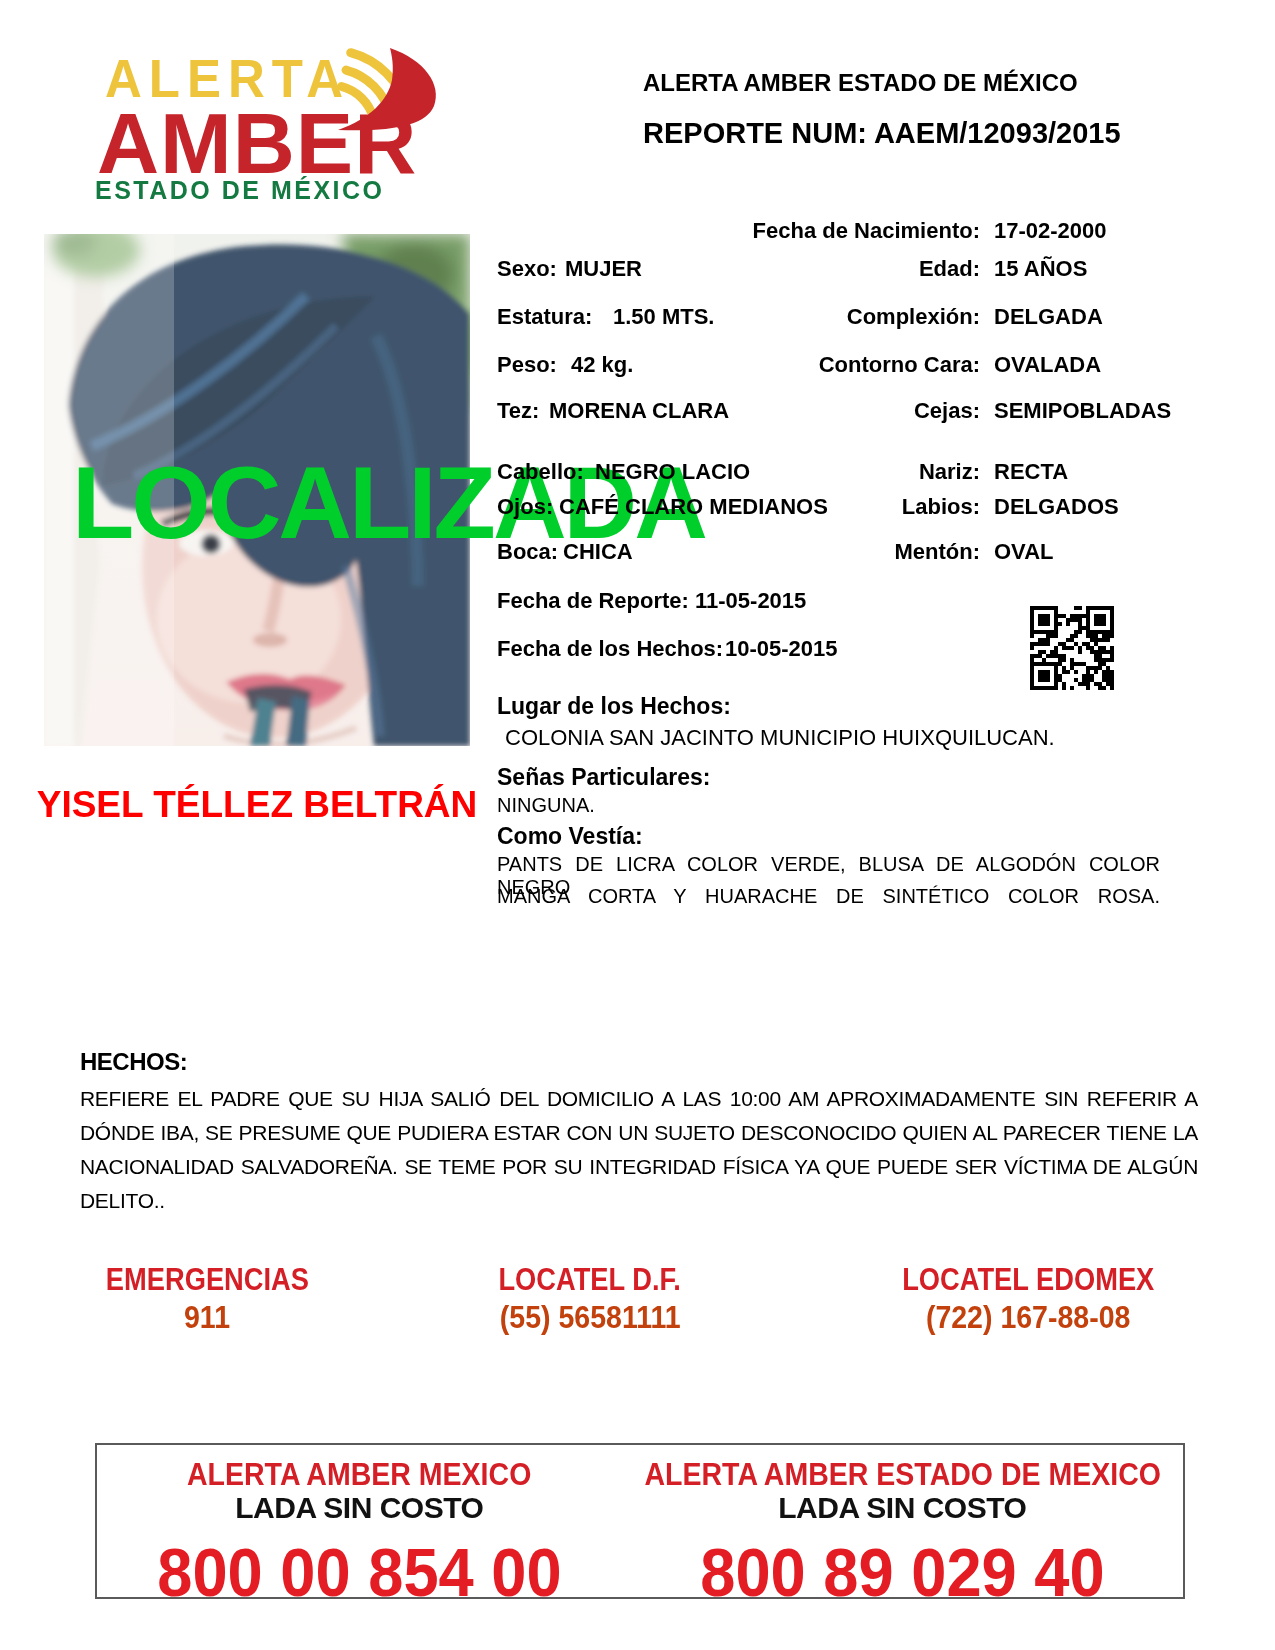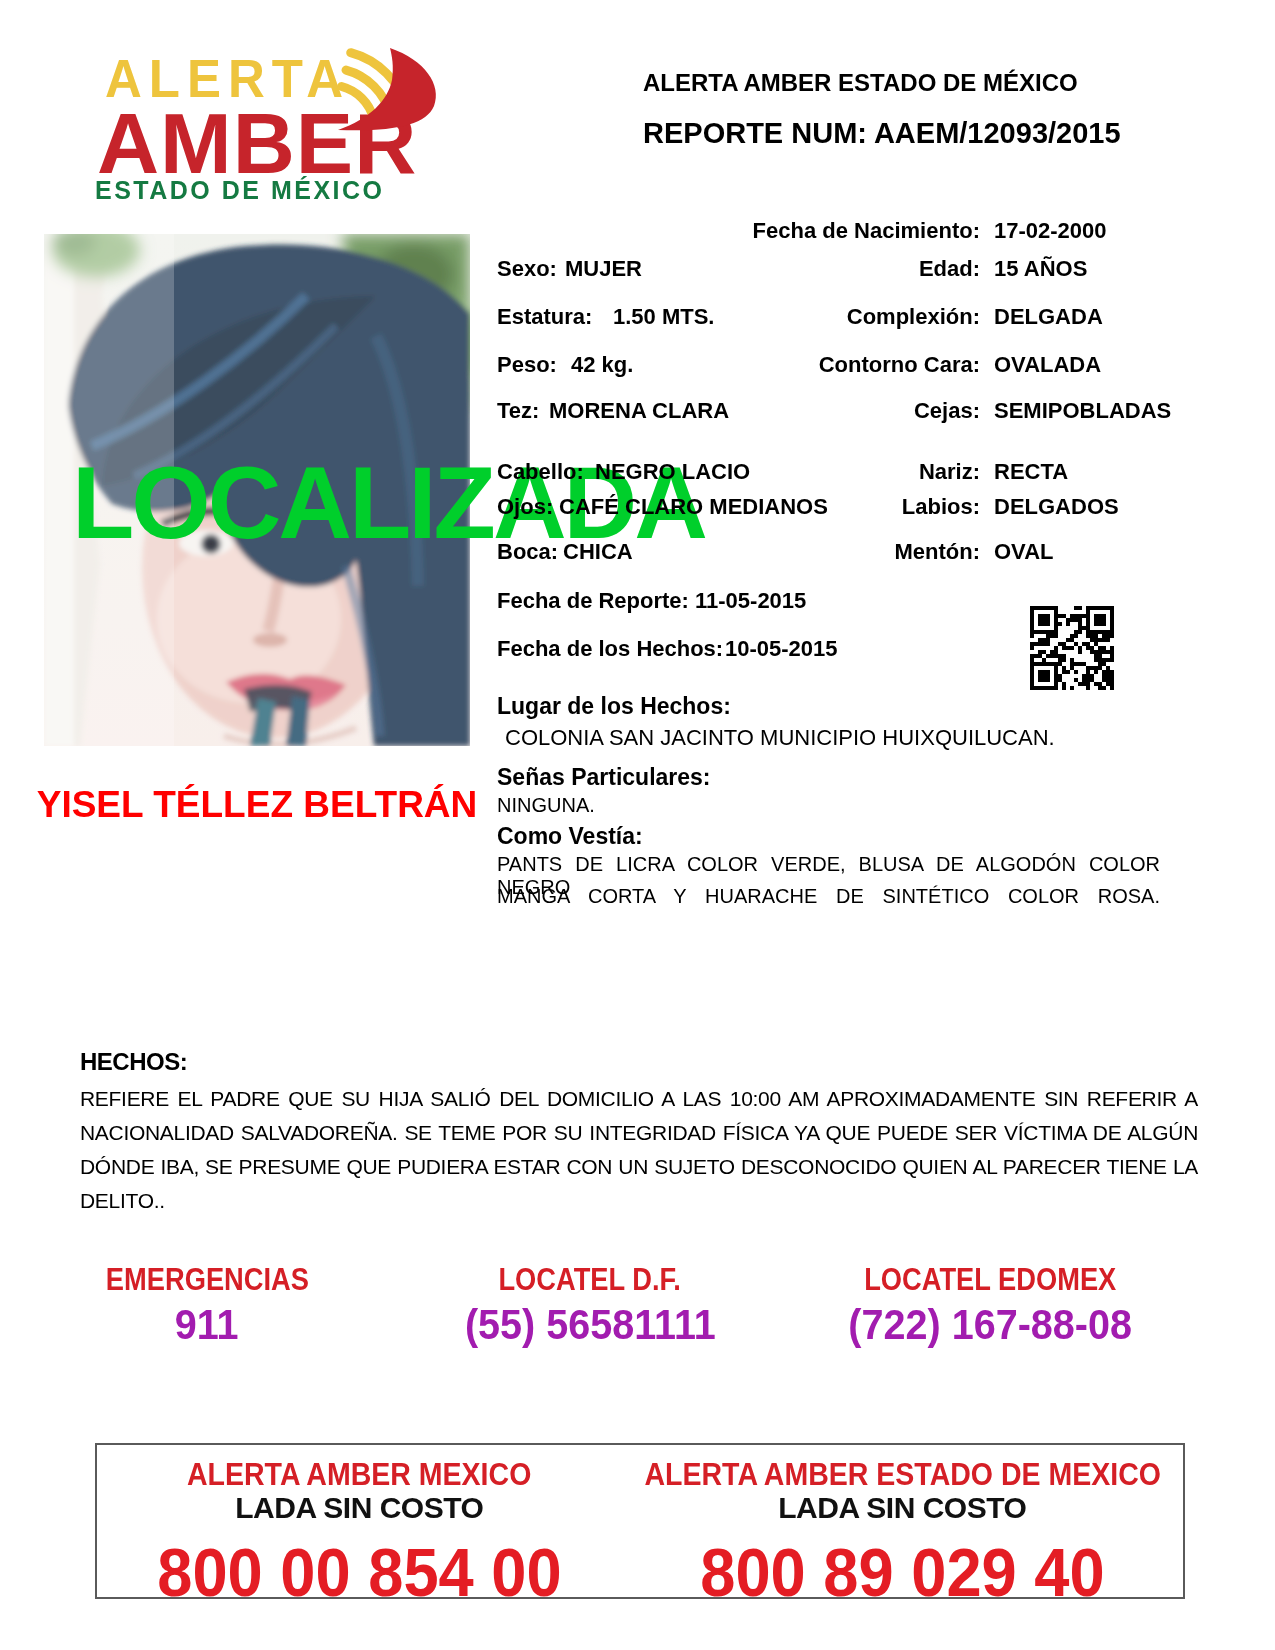--- a/index.html
+++ b/index.html
@@ -57,26 +57,26 @@
   .hechos-heading{font-size:24px;font-weight:bold;margin-bottom:6px;letter-spacing:-0.5px;}
   .hechos-line{font-size:21px;line-height:34px;letter-spacing:-0.3px;
                text-align:justify;text-align-last:justify;}
   .hechos-line.last{text-align:left;text-align-last:left;}
 
   
   .contacts{position:absolute;left:0;top:1262px;width:1275px;height:90px;}
   .contact{position:absolute;text-align:center;}
   .contact-label{display:inline-block;font-size:31px;font-weight:bold;color:#d51f26;
                  letter-spacing:0px;transform:scaleX(0.88);transform-origin:center;white-space:nowrap;}
-  .contact-number{display:block;margin-top:2px;font-size:43px;font-weight:bold;color:#a21caf;
+  .contact-number{display:block;margin-top:2px;font-size:31px;font-weight:bold;color:#c2410c;
                   white-space:nowrap;}
   .contact-number span{display:inline-block;transform:scaleX(0.92);transform-origin:center;}
   .contact-1{left:87px;width:240px;}
   .contact-2{left:430px;width:320px;}
-  .contact-3{left:830px;width:320px;}
+  .contact-3{left:868px;width:320px;}
 
   
   .footer-box{position:absolute;left:95px;top:1443px;width:1086px;height:152px;background:#fff;
               border:2px solid #5a5a5a;display:flex;z-index:3;}
   .footer-col{flex:1;text-align:center;padding-top:12px;}
   .footer-title{display:inline-block;font-size:31px;font-weight:bold;color:#d51f26;
                 transform:scaleX(0.92);transform-origin:center;white-space:nowrap;}
   .footer-sub{display:block;font-size:30px;font-weight:bold;color:#111;margin-top:-2px;
               letter-spacing:-0.5px;}
   .footer-number{display:block;margin-top:8px;font-size:68px;font-weight:bold;color:#e41d24;
@@ -482,22 +482,22 @@
           <rect x="68" y="80" width="4" height="4"></rect>
           <rect x="72" y="80" width="4" height="4"></rect>
           <rect x="80" y="80" width="4" height="4"></rect>
         </g>
       </svg>
     </div>
 
   <div class="hechos">
     <div class="hechos-heading">HECHOS:</div>
     <div class="hechos-line">REFIERE EL PADRE QUE SU HIJA SALIÓ DEL DOMICILIO A LAS 10:00 AM APROXIMADAMENTE SIN REFERIR A</div>
+    <div class="hechos-line">DÓNDE IBA, SE PRESUME QUE PUDIERA ESTAR CON UN SUJETO DESCONOCIDO QUIEN AL PARECER TIENE LA</div>
     <div class="hechos-line">NACIONALIDAD SALVADOREÑA. SE TEME POR SU INTEGRIDAD FÍSICA YA QUE PUEDE SER VÍCTIMA DE ALGÚN</div>
-    <div class="hechos-line">DÓNDE IBA, SE PRESUME QUE PUDIERA ESTAR CON UN SUJETO DESCONOCIDO QUIEN AL PARECER TIENE LA</div>
     <div class="hechos-line last">DELITO..</div>
   </div>
 
   <div class="contacts">
     <div class="contact contact-1">
       <span class="contact-label">EMERGENCIAS</span>
       <span class="contact-number"><span>911</span></span>
     </div>
     <div class="contact contact-2">
       <span class="contact-label">LOCATEL D.F.</span>

